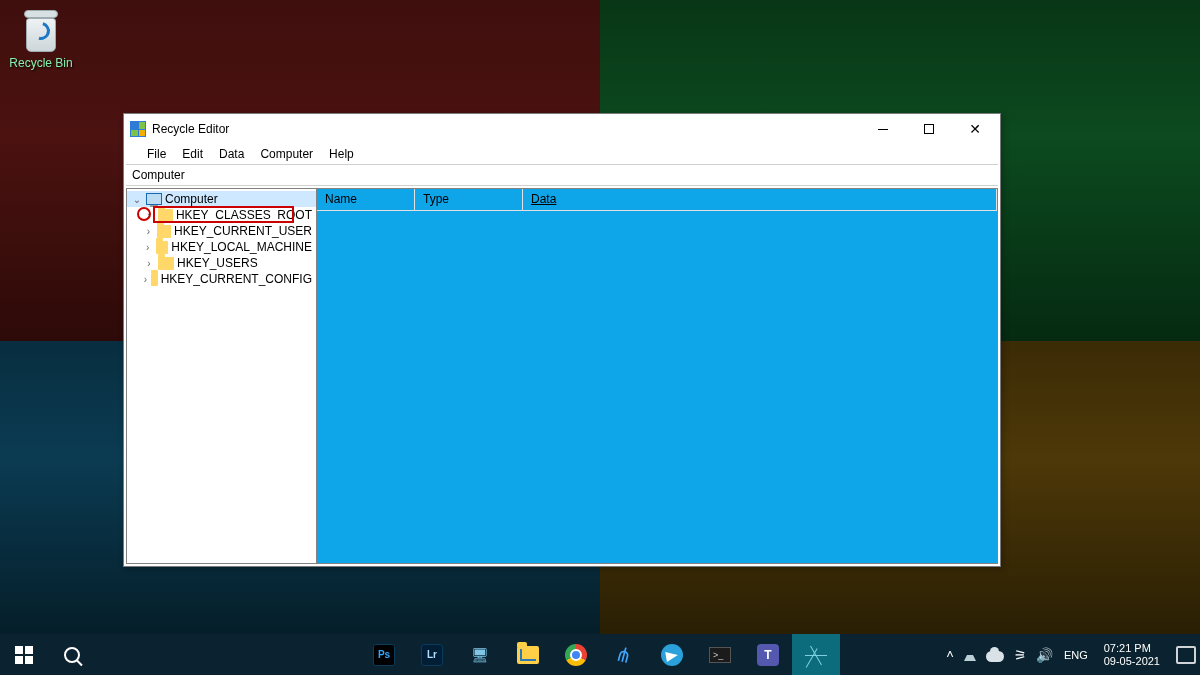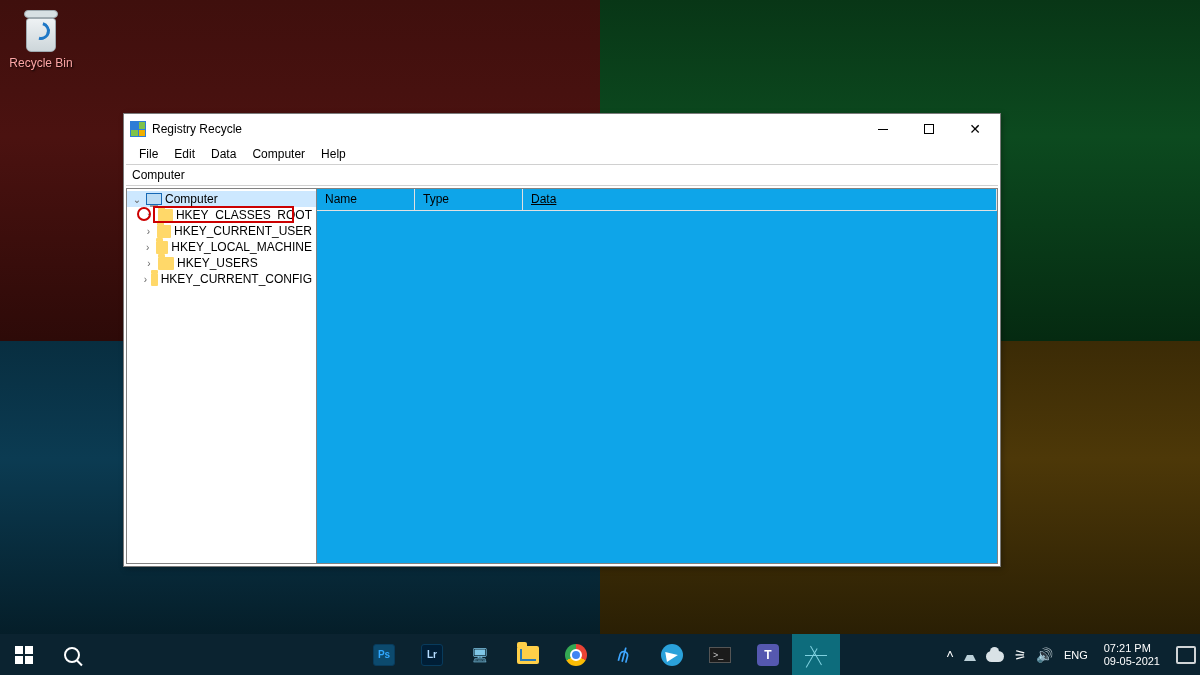--- a/index.html
+++ b/index.html
@@ -12,21 +12,21 @@
   }
   .wall-quad { position:absolute; top:0; width:50%; height:341px; }
   .wall-q1 { left:0;   background:linear-gradient(#3f0f0d,#4b1210 40%,#2d0a08); }
   .wall-q2 { right:0;  background:linear-gradient(#083616,#0c4a1f 40%,#052a11); }
   .wall-q3 { position:absolute; top:341px; left:0;   width:50%; height:293px;
              background:linear-gradient(#082e40,#0b3b52 40%,#051e29); }
   .wall-q4 { position:absolute; top:341px; right:0;  width:50%; height:293px;
              background:linear-gradient(#3b2b06,#4d3808 40%,#2a1f04); }
 
   .recycle-bin { position:absolute; top:8px; left:6px; width:70px; text-align:center;
-                 color:#fca5a5; font-size:12px; cursor:pointer; }
+                 color:#86efac; font-size:12px; cursor:pointer; }
   .recycle-bin .bin-icon { width:42px; height:44px; margin:0 auto 4px; position:relative; }
   .recycle-bin .bin-body { position:absolute; bottom:0; left:6px; width:30px; height:34px;
       background:linear-gradient(#eef2f4,#cdd6da); border-radius:3px 3px 5px 5px;
       border:1px solid #9faab0; }
   .recycle-bin .bin-lid  { position:absolute; top:2px; left:4px; width:34px; height:8px;
       background:#d7e0e3; border:1px solid #9faab0; border-radius:4px; }
   .recycle-bin .bin-arrow{ position:absolute; top:14px; left:12px; width:18px; height:18px;
       border:3px solid #1f78c6; border-top-color:transparent; border-left-color:transparent;
       border-radius:50%; transform:rotate(-30deg);}
   .recycle-bin .label { text-shadow:1px 1px 2px #000; }
@@ -40,21 +40,21 @@
   .task-right { margin-left:auto; display:flex; align-items:center; height:100%;
                 padding-right:4px; gap:10px; font-size:11px; }
   .tb-btn { width:48px; height:41px; display:flex; align-items:center; justify-content:center;
             cursor:pointer; }
   .tb-btn.active { background:#0d6c7c; }
   .tb-icon { width:24px; height:24px; display:flex; align-items:center; justify-content:center;
              font-size:14px; }
   .sq { width:22px; height:22px; border:1px solid #6fb2c7; display:flex;
         align-items:center; justify-content:center; font-size:10px; font-weight:bold;
         color:#a9d9e8; border-radius:3px; }
-  .sq.ps{ background:#0c4a6e; color:#31a8ff; border-color:#083b5c;}
+  .sq.ps{ background:#000000; color:#31a8ff; border-color:#083b5c;}
   .sq.lr{ background:#001e36; color:#b4dcff; border-color:#083b5c;}
   .circle{ width:22px; height:22px; border-radius:50%; background:#fff; position:relative;}
   .circle.chrome::before{content:""; position:absolute; inset:5px; border-radius:50%;
         background:#4285f4; border:2px solid #fff;}
   .circle.chrome{ background:conic-gradient(#ea4335 0 120deg,#fbbc05 120deg 240deg,#34a853 240deg 360deg);}
   .circle.tg{ background:#2aa1da;}
   .circle.tg::before{content:""; position:absolute; left:5px; top:7px;
         border-left:12px solid #fff; border-top:5px solid transparent; border-bottom:5px solid transparent;
         transform:rotate(-10deg);}
   .folder-ic{ width:22px; height:18px; background:#ffcf48; border-radius:2px; position:relative;}
@@ -101,21 +101,21 @@
   .titlebar .app-icon span:nth-child(1){background:#2e7cd6;}
   .titlebar .app-icon span:nth-child(4){background:#f0b000;}
   .title-text{ flex:0 0 auto;}
   .title-spacer{ flex:1 1 auto;}
   .win-ctrl{ width:46px; height:30px; display:flex; align-items:center; justify-content:center;
              cursor:pointer;}
   .min-ic{ width:10px; border-top:1px solid #000;}
   .max-ic{ width:10px; height:10px; border:1px solid #000;}
   .x-ic{ font-size:14px; line-height:0; font-family:Arial;}
 
-  .menubar{ height:20px; display:flex; align-items:center; gap:2px; padding:0 8px;}
+  .menubar{ height:20px; display:flex; align-items:center; gap:2px; padding:0 16px;}
   .menubar span{ padding:1px 7px; cursor:pointer;}
 
   .addrbar{ height:22px; border-top:1px solid #d0d0d0; border-bottom:1px solid #d0d0d0;
             background:#fff; margin:0 2px; display:flex; align-items:center;}
   .addrbar input{ border:none; width:100%; height:100%; font:inherit; padding:0 6px;
                   outline:none;}
 
   .panes{ flex:1 1 auto; display:flex; margin:2px; border:1px solid #828282; min-height:0;}
   .tree{ width:190px; border-right:1px solid #828282; padding:2px 0; background:#fff;
          overflow:hidden;}
@@ -165,21 +165,21 @@
 
   <div class="window">
 
     <div class="titlebar">
       <div class="app-icon">
         <span></span>
           <span></span>
           <span></span>
           <span></span>
       </div>
-      <div class="title-text">Registry Recycle</div>
+      <div class="title-text">Recycle Editor</div>
       <div class="title-spacer"></div>
       <div class="win-ctrl">
           <div class="min-ic"></div>
         </div>
       <div class="win-ctrl">
           <div class="max-ic"></div>
         </div>
       <div class="win-ctrl close">
           <div class="x-ic">✕</div>
         </div>

